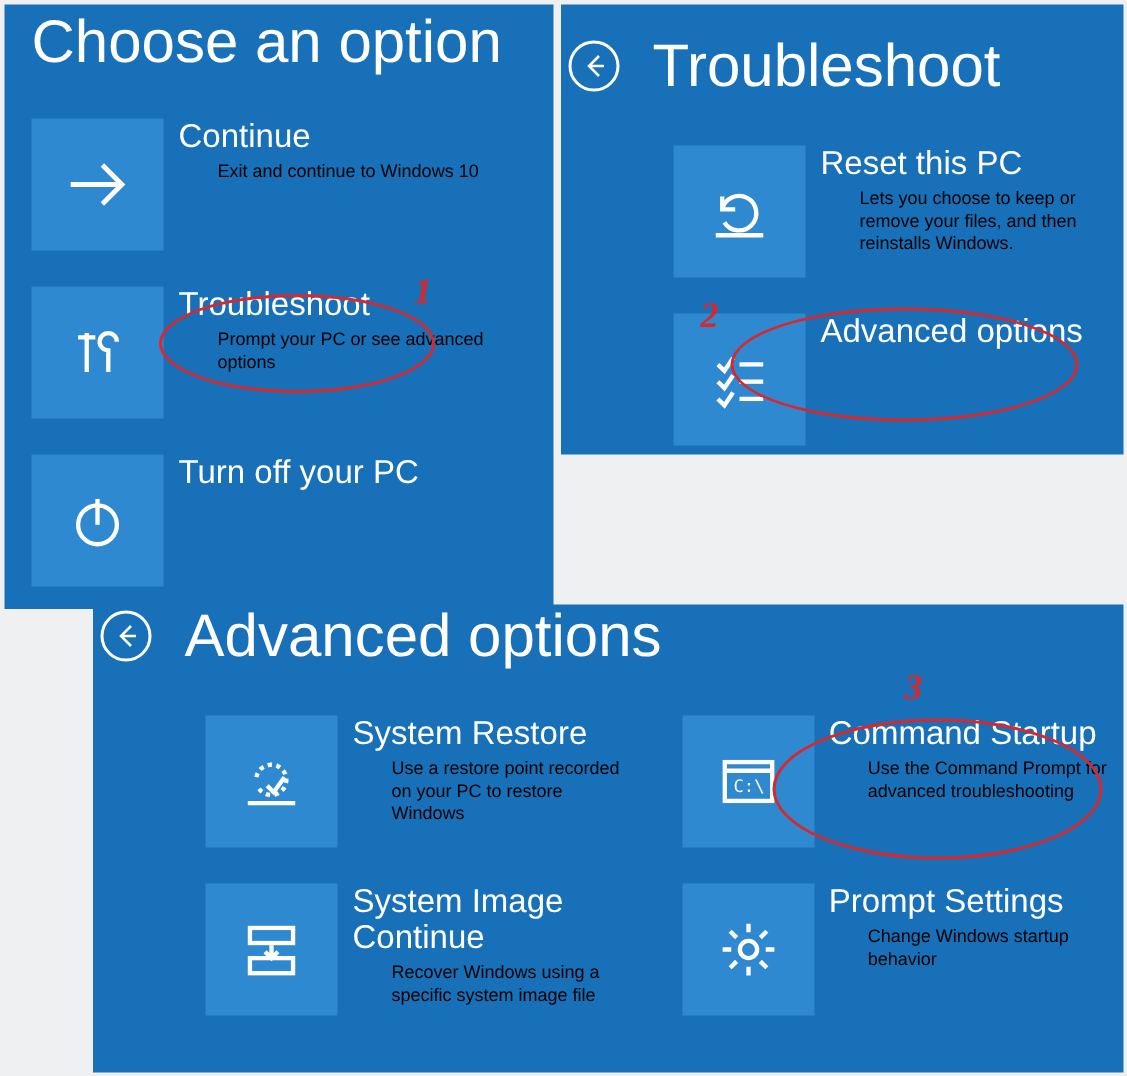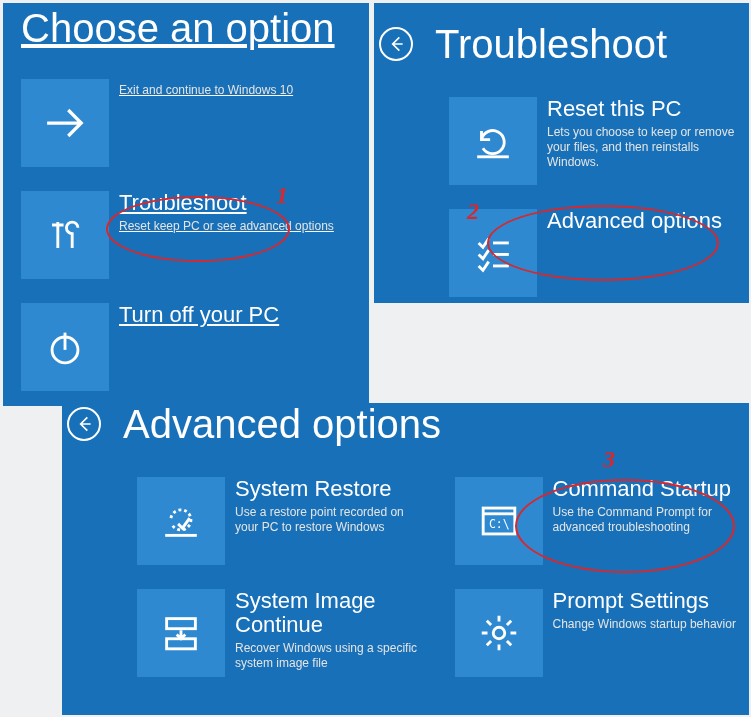--- a/index.html
+++ b/index.html
@@ -10,21 +10,21 @@
     height: 717px;
     position: relative;
     overflow: hidden;
     color: #fff;
   }
   .panel {
     background: #1770b8;
     position: absolute;
   }
   
-  .p1 { left: 3px; top: 3px; width: 366px; height: 403px; padding: 4px 16px 20px 18px; text-decoration: underline; }
+  .p1 { left: 3px; top: 3px; width: 366px; height: 403px; padding: 4px 16px 20px 18px; }
   
   .p2 { left: 374px; top: 3px; width: 375px; height: 300px; padding: 20px 5px 20px 5px; }
   
   .p3 { left: 62px; top: 403px; width: 687px; height: 312px; padding: 0 5px 20px 5px; }
 
   .heading {
     font-weight: 200;
     line-height: 1.05;
     letter-spacing: 0;
   }
@@ -48,21 +48,21 @@
   }
   .tile .icon {
     width: 88px; height: 88px;
     background: #2e89d0;
     flex: 0 0 auto;
     display: flex; align-items: center; justify-content: center;
   }
   .tile .icon svg { fill: none; stroke: #fff; stroke-width: 4; }
   .tile .txt { max-width: 220px; padding-top: 0; }
   .tile .title { font-size: 22px; font-weight: 300; line-height: 1.1; }
-  .tile .desc  { font-size: 12px; font-weight: 400; color: #e5e5e5; margin-top: 4px; line-height: 1.25; }
+  .tile .desc  { font-size: 12px; font-weight: 400; color: #000000; margin-top: 4px; line-height: 1.25; margin-left: 26px; }
 
   
   .cols { display: flex; gap: 28px; margin-left: 70px;}
   .col { display: flex; flex-direction: column; gap: 24px; width: 310px;}
 
   
   .circ {
     position: absolute;
     border: 2px solid #d8282d;
     border-radius: 50%;
@@ -91,34 +91,35 @@
   <div class="heading h1">Choose an option</div>
 
   <div class="tiles">
     <div class="tile">
       <div class="icon">
         <svg viewBox="0 0 64 64" width="52" height="52">
             <path d="M10 32 H52 M36 16 L52 32 L36 48"></path>
           </svg>
       </div>
       <div class="txt">
+        <div class="title">Continue</div>
         <div class="desc">Exit and continue to Windows 10</div>
       </div>
     </div>
 
     <div class="tile">
       <div class="icon">
         <svg viewBox="0 0 64 64" width="46" height="46">
           <path d="M22 14 L22 50 M14 18 L30 18"></path>
           <path d="M42 50 L42 30 A8 8 0 1 1 50 22"></path>
         </svg>
       </div>
       <div class="txt">
         <div class="title">Troubleshoot</div>
-        <div class="desc">Reset keep PC or see advanced options</div>
+        <div class="desc">Prompt your PC or see advanced options</div>
       </div>
     </div>
 
     <div class="tile">
       <div class="icon">
         <svg viewBox="0 0 64 64" width="46" height="46">
           <circle cx="32" cy="36" r="18"></circle>
           <path d="M32 12 L32 36"></path>
         </svg>
       </div>

